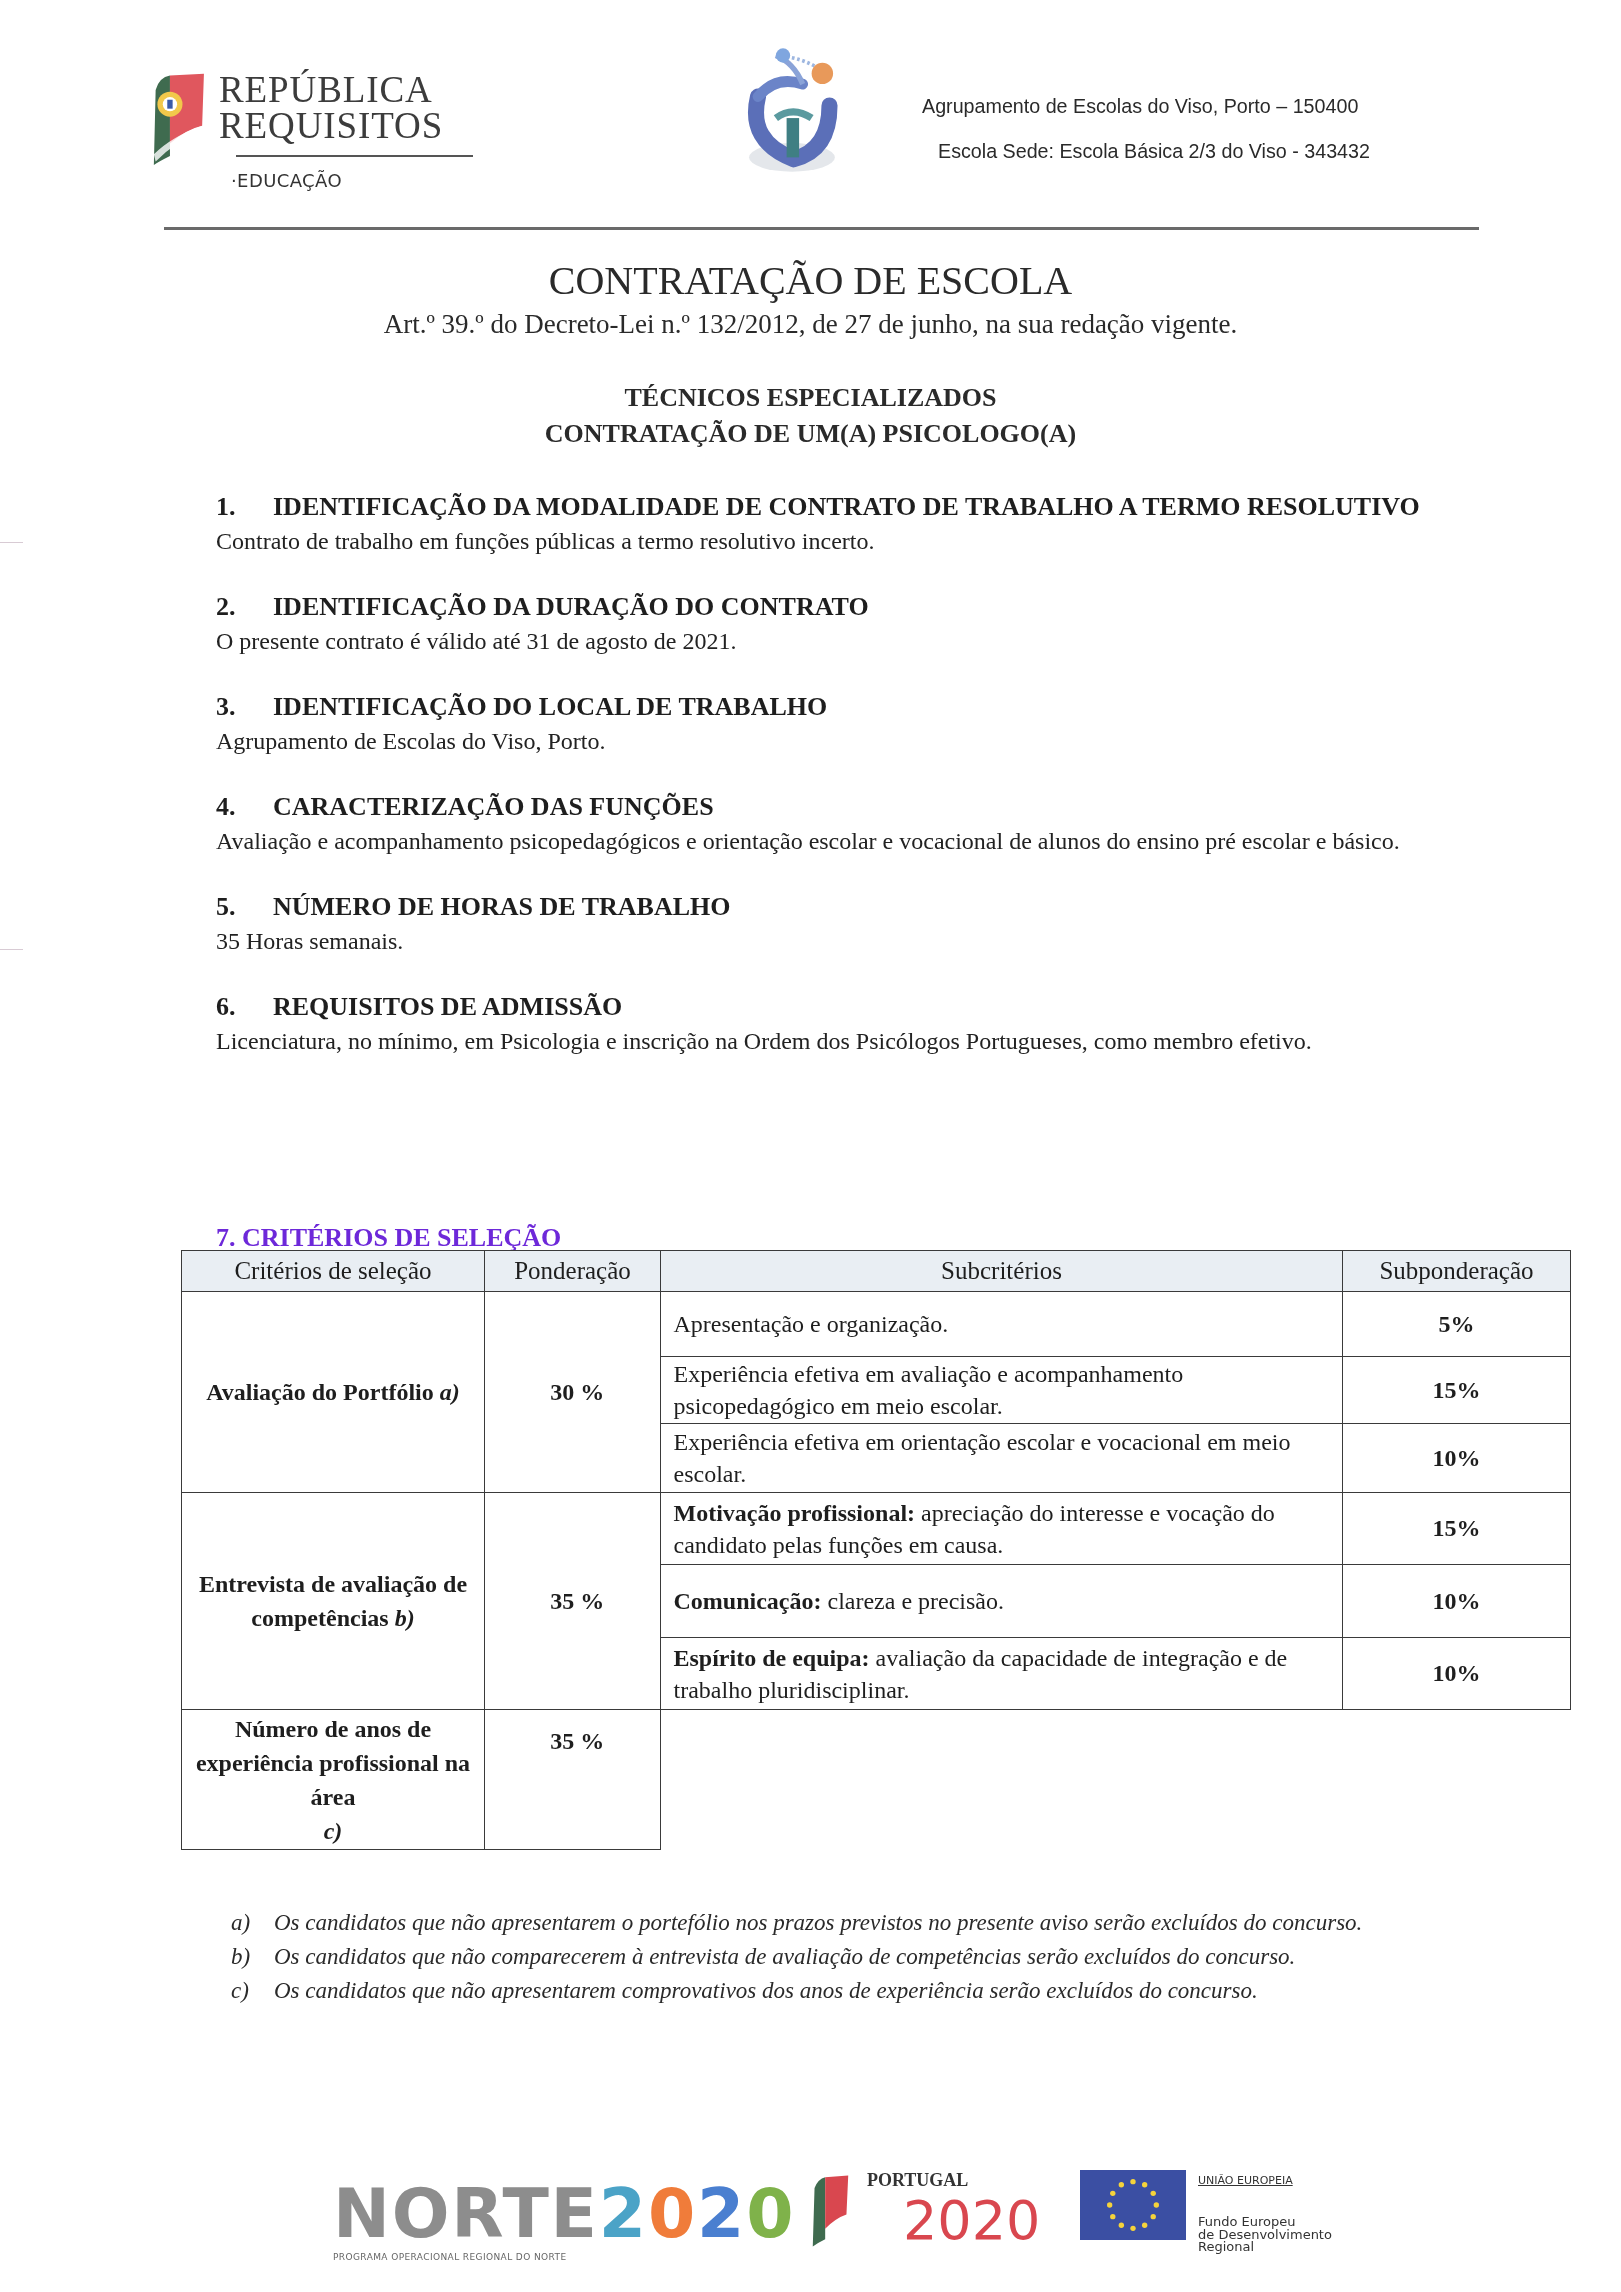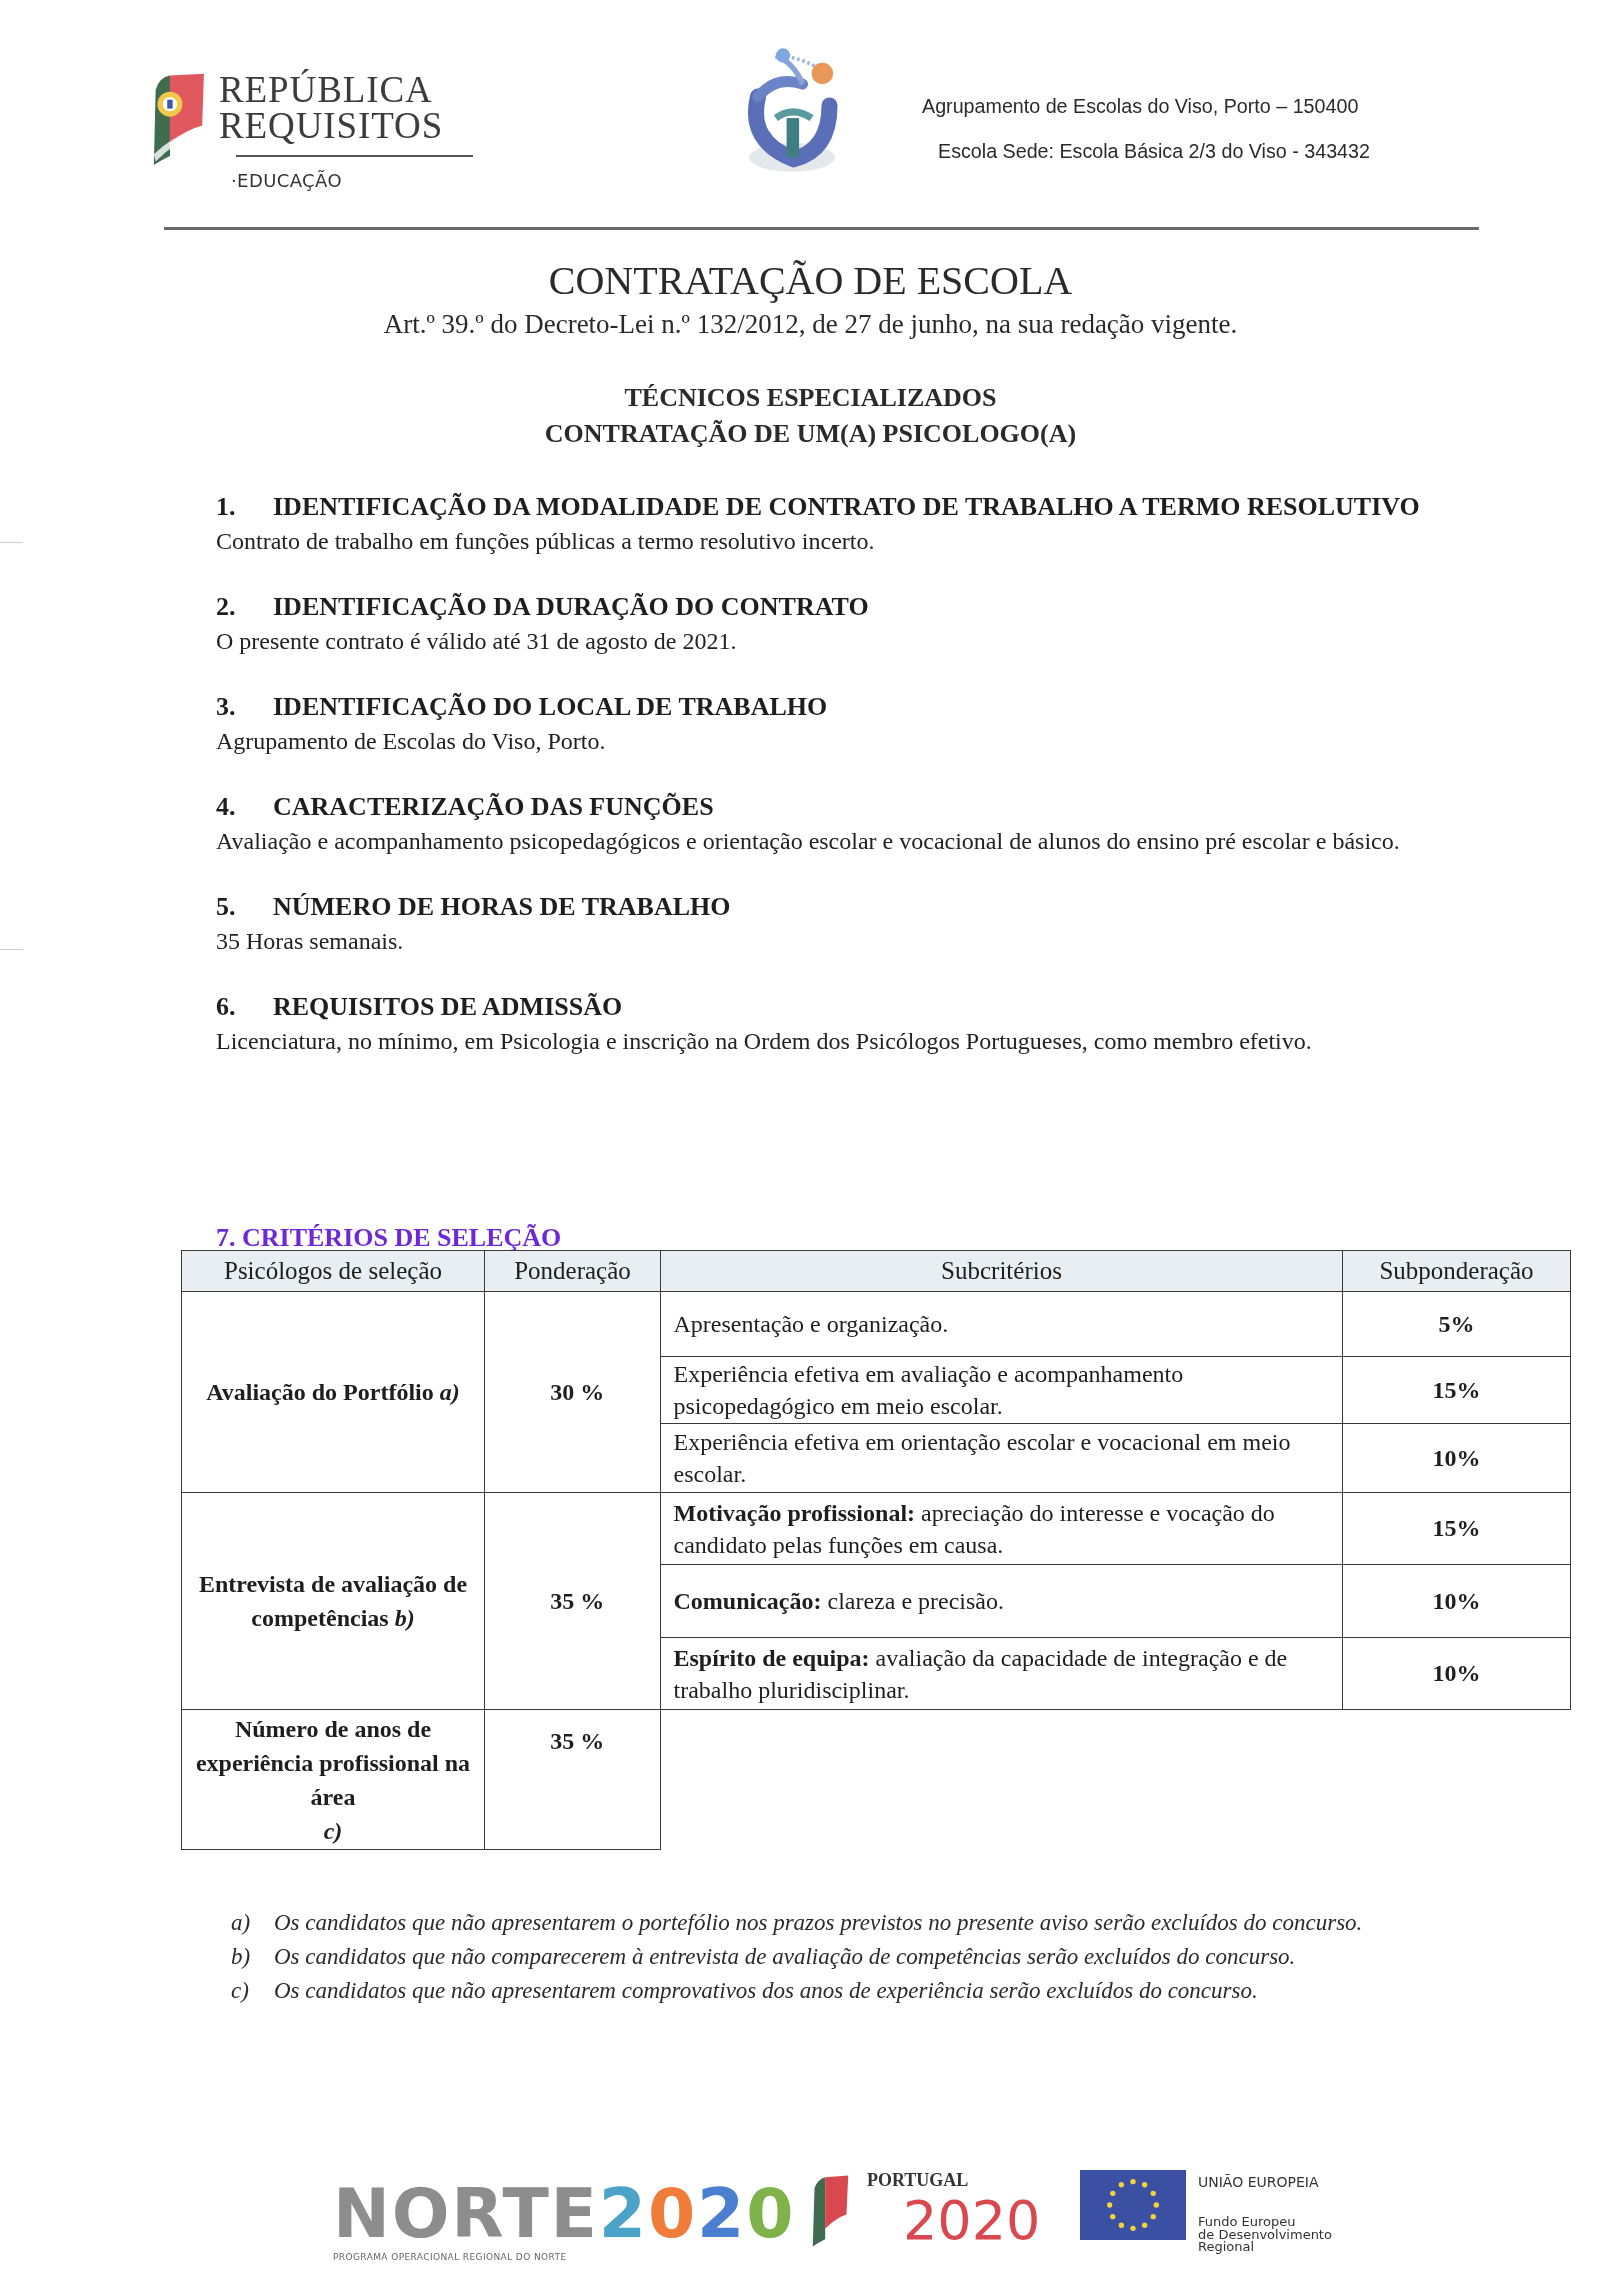--- a/index.html
+++ b/index.html
@@ -63,21 +63,21 @@
 
   
   .norte { left: 333px; top: 2178px; height: 72px; font-family: "DejaVu Sans", sans-serif; font-weight: bold; font-size: 68px; line-height: 72px; letter-spacing: 1.8px; }
   .norte .ntxt { color: #8d8d8d; }
   .norte .d { display: inline-block; }
   .norte-caption { left: 333px; top: 2252px; font-family: "DejaVu Sans", sans-serif; font-size: 9px; color: #666; letter-spacing: 0.4px; }
   .pt-flag { left: 811px; top: 2175px; width: 39px; height: 72px; }
   .pt-label { left: 867px; top: 2170px; font-family: "Liberation Serif", serif; font-weight: bold; font-size: 18px; color: #333; }
   .pt-year { left: 867px; top: 2192px; font-family: "DejaVu Sans", sans-serif; font-size: 54px; line-height: 57px; color: #d9474f; margin-left: 36px; }
   .eu-flag { left: 1080px; top: 2170px; width: 106px; height: 70px; background: #3b4fa3; }
-  .eu-label { left: 1198px; top: 2174px; font-family: "DejaVu Sans", sans-serif; font-size: 14px; color: #333; }
+  .eu-label { left: 1198px; top: 2174px; font-family: "DejaVu Sans", sans-serif; font-size: 11px; color: #333; text-decoration: underline; }
   .eu-fund { left: 1198px; top: 2216px; font-family: "DejaVu Sans", sans-serif; font-size: 13px; color: #333; line-height: 12.5px; width: 161px; }
 </style>
 </head>
 <body>
 
 <div class="punch" style="top:542px"></div>
 <div class="punch" style="top:949px"></div>
 
 <svg class="abs rp-flag" viewBox="0 0 62 104">
   <path d="M6 20 Q10 6 22 4 L22 94 Q10 100 4 104 Z" fill="#3f6b4f"></path>
@@ -146,21 +146,21 @@
 <div class="abs crit-title">7. CRITÉRIOS DE SELEÇÃO</div>
 <table class="criteria">
   <colgroup>
     <col style="width:303px">
       <col style="width:176px">
       <col style="width:682px">
       <col style="width:228px">
   </colgroup>
   <thead>
     <tr>
-      <th>Psicólogos de seleção</th>
+      <th>Critérios de seleção</th>
       <th>Ponderação</th>
       <th>Subcritérios</th>
       <th>Subponderação</th>
     </tr>
   </thead>
   <tbody>
     <tr class="r1">
       <td class="crit" rowspan="3"><span>Avaliação do Portfólio</span> <i>a)</i></td>
       <td class="pond" rowspan="3">30 %</td>
       <td class="sub"><b></b><span>Apresentação e organização.</span></td>

